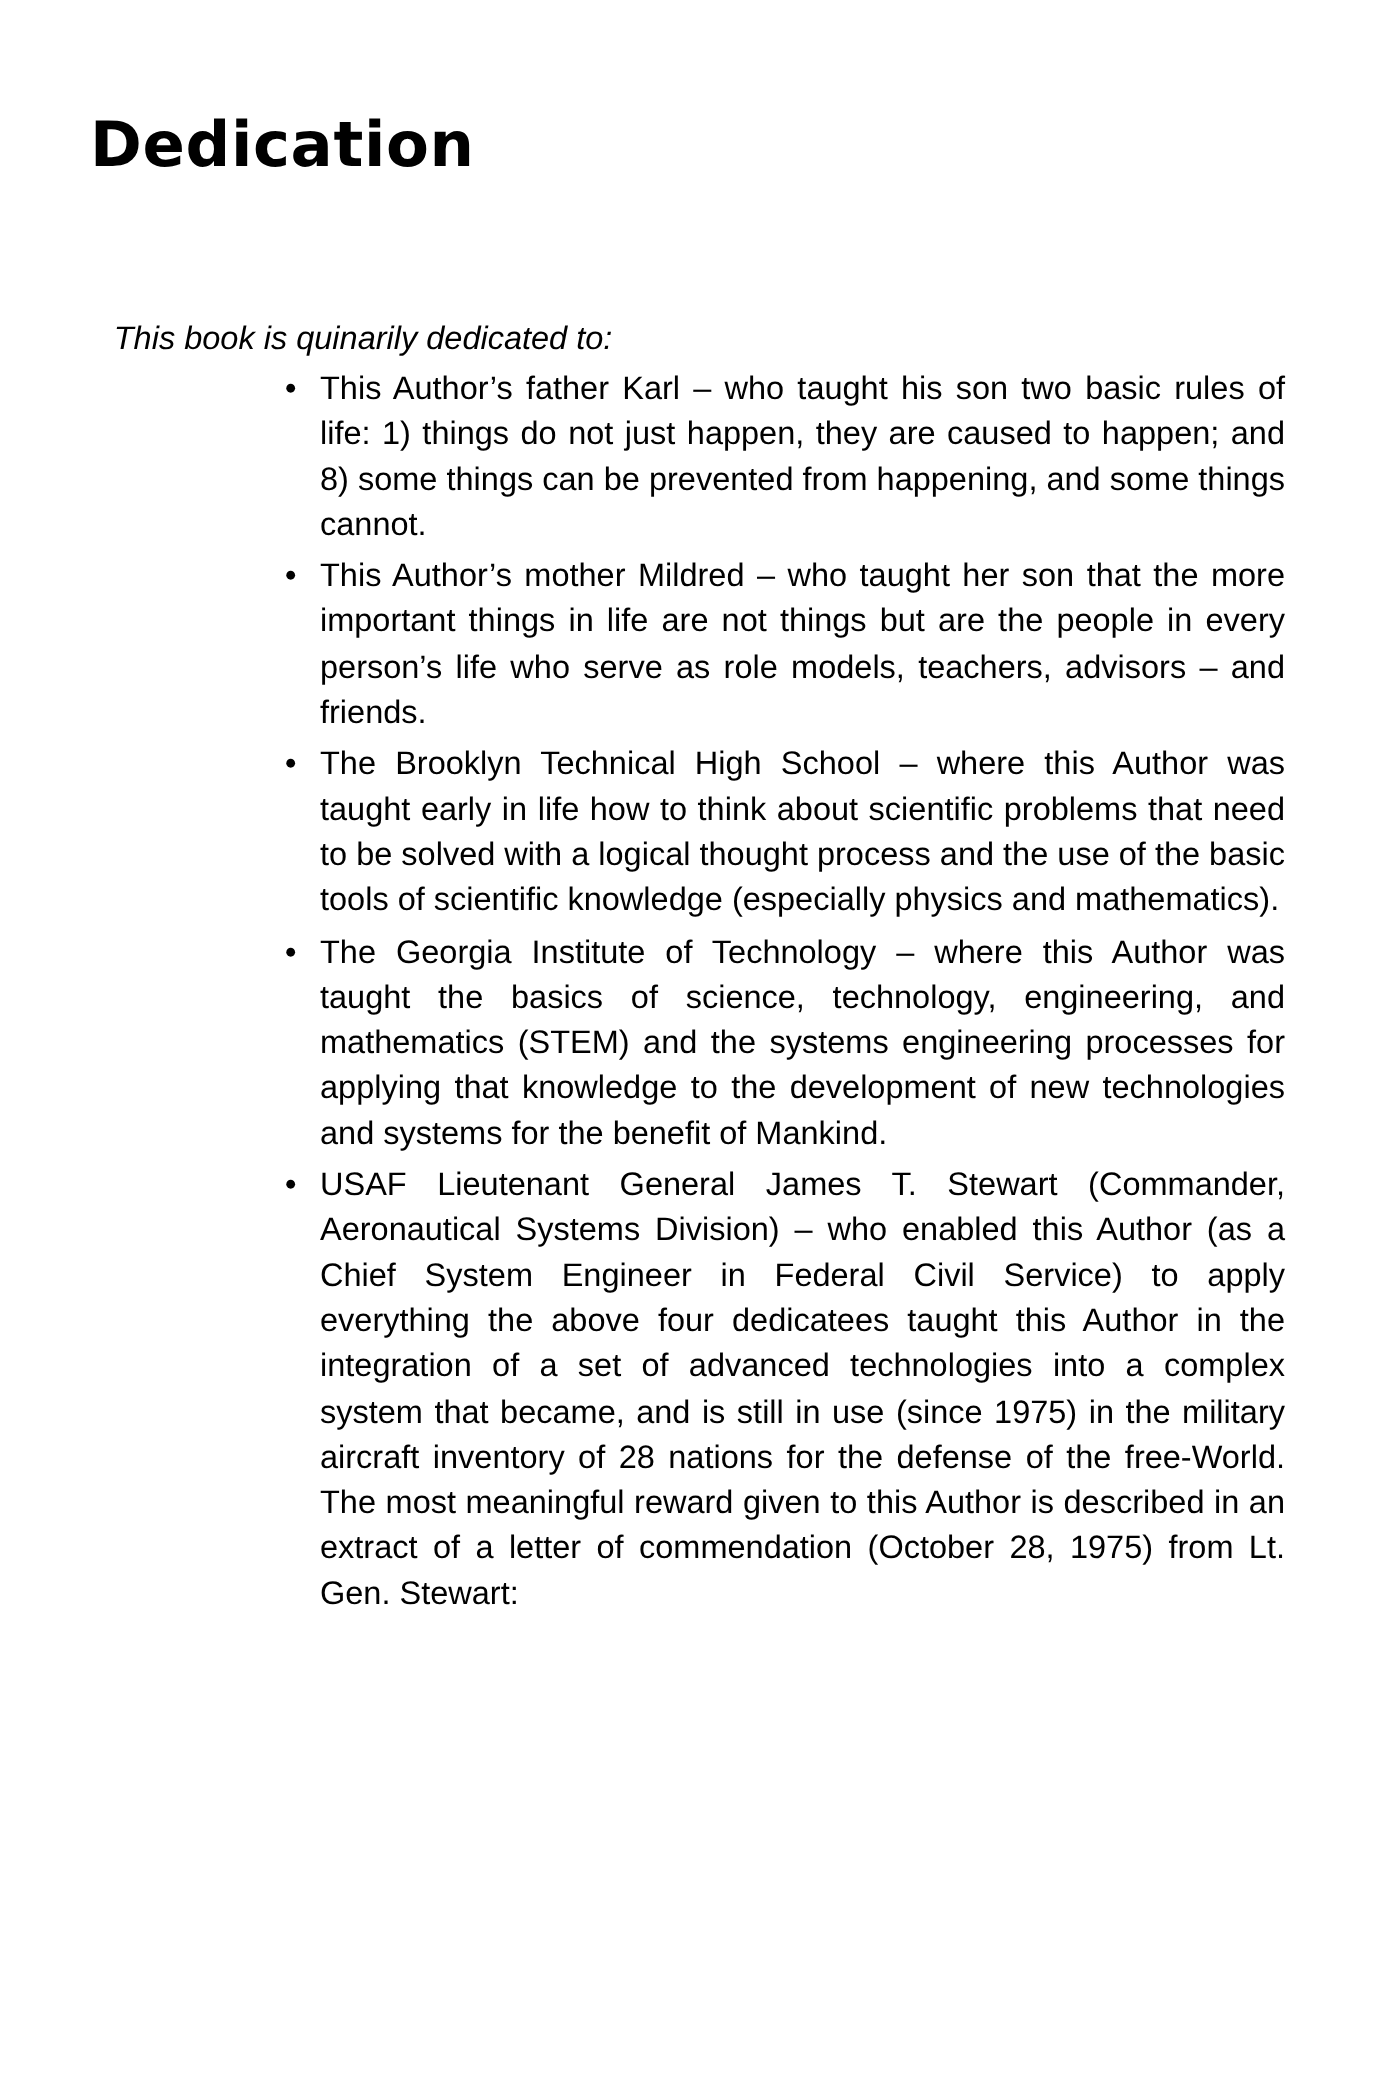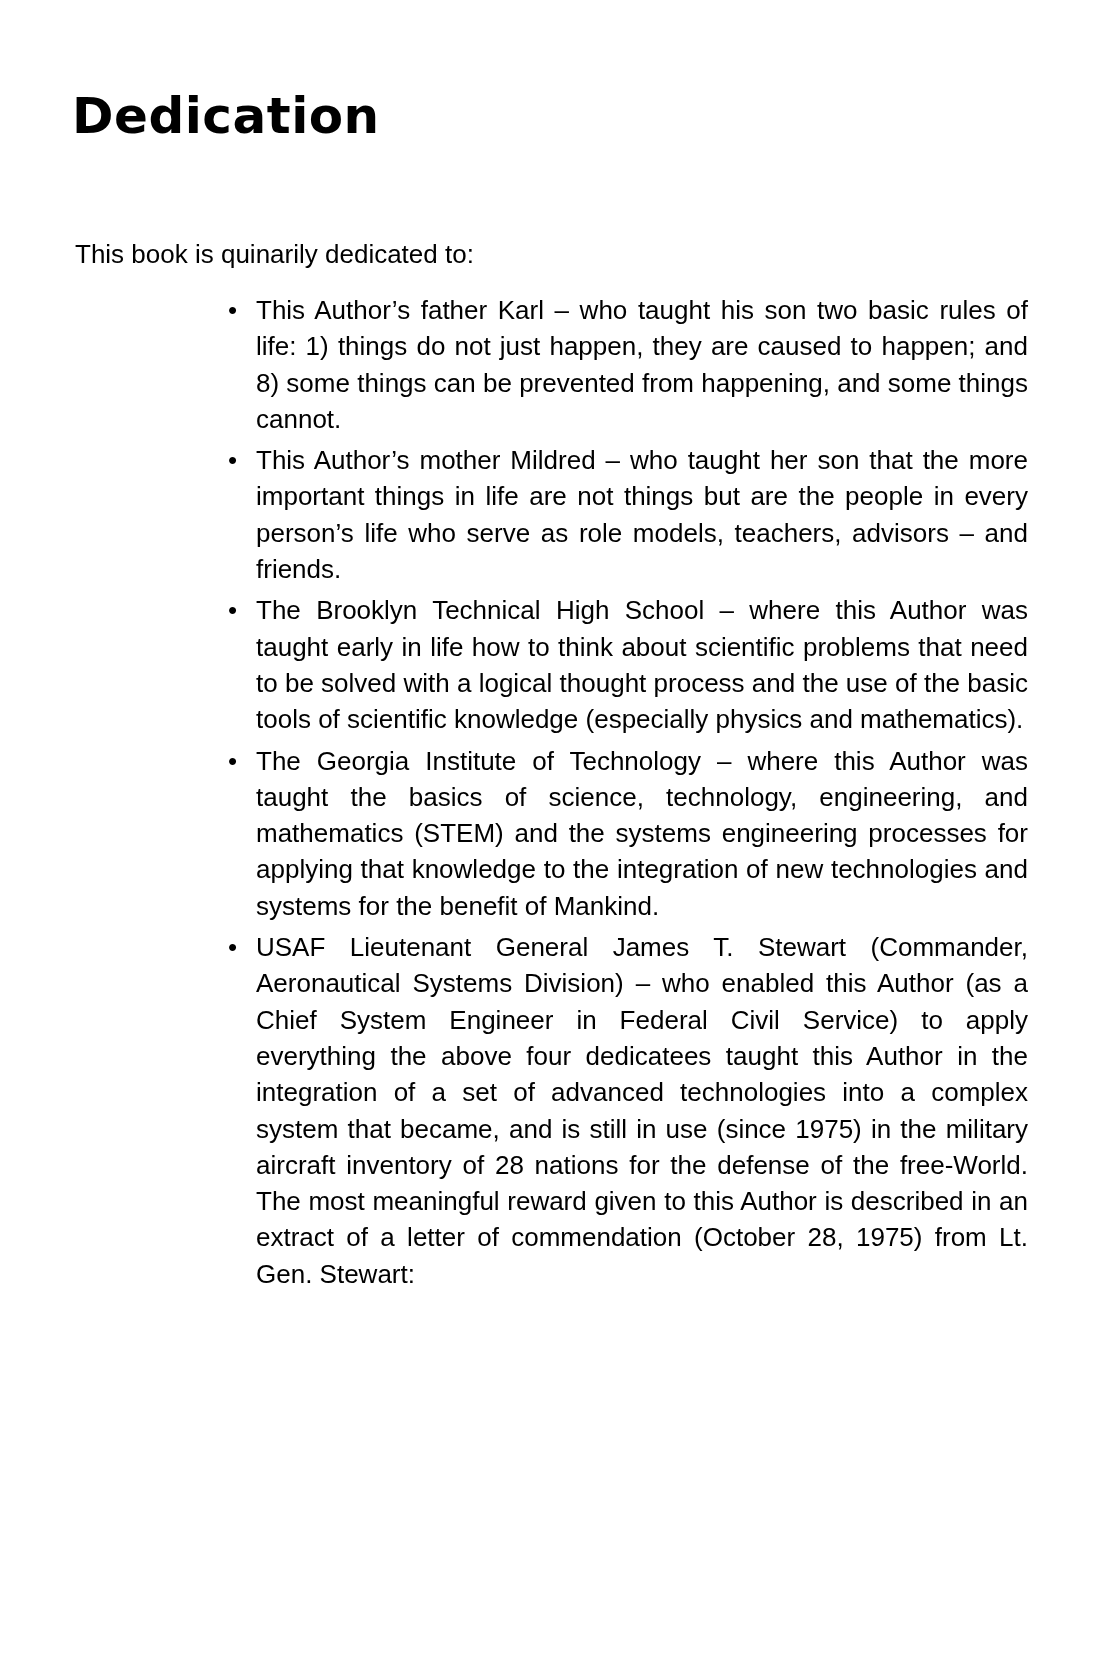--- a/index.html
+++ b/index.html
@@ -29,24 +29,25 @@
       font-family: "DejaVu Sans", sans-serif;
       font-weight: bold;
       font-size: 50px;
       line-height: 60px;
       letter-spacing: 0.5px;
     }
     .intro {
       position: absolute;
       left: 75px;
       top: 236px;
-      margin: 0;
+      margin: 16px;
       font-family: "Liberation Sans", sans-serif;
       font-size: 26px;
       line-height: 36px;
+      font-style: italic;
     }
     .list {
       position: absolute;
       left: 256px;
       top: 292px;
       width: 772px;
       margin: 0;
       padding: 0;
       list-style: none;
       font-family: "Liberation Sans", sans-serif;
@@ -80,20 +81,20 @@
     <li>
       <span class="bullet">•</span>
       <span>This Author’s mother Mildred – who taught her son that the more important things in life are not things but are the people in every person’s life who serve as role models, teachers, advisors – and friends.</span>
     </li>
     <li>
       <span class="bullet">•</span>
       <span>The Brooklyn Technical High School – where this Author was taught early in life how to think about scientific problems that need to be solved with a logical thought process and the use of the basic tools of scientific knowledge (especially physics and mathematics).</span>
     </li>
     <li>
       <span class="bullet">•</span>
-      <span>The Georgia Institute of Technology – where this Author was taught the basics of science, technology, engineering, and mathematics (STEM) and the systems engineering processes for applying that knowledge to the integration of new technologies and systems for the benefit of Mankind.</span>
+      <span>The Georgia Institute of Technology – where this Author was taught the basics of science, technology, engineering, and mathematics (STEM) and the systems engineering processes for applying that knowledge to the development of new technologies and systems for the benefit of Mankind.</span>
     </li>
     <li>
       <span class="bullet">•</span>
       <span>USAF Lieutenant General James T. Stewart (Commander, Aeronautical Systems Division) – who enabled this Author (as a Chief System Engineer in Federal Civil Service) to apply everything the above four dedicatees taught this Author in the integration of a set of advanced technologies into a complex system that became, and is still in use (since 1975) in the military aircraft inventory of 28 nations for the defense of the free-World. The most meaningful reward given to this Author is described in an extract of a letter of commendation (October 28, 1975) from Lt. Gen. Stewart:</span>
     </li>
   </ul>
 </div>
 
 </body></html>

